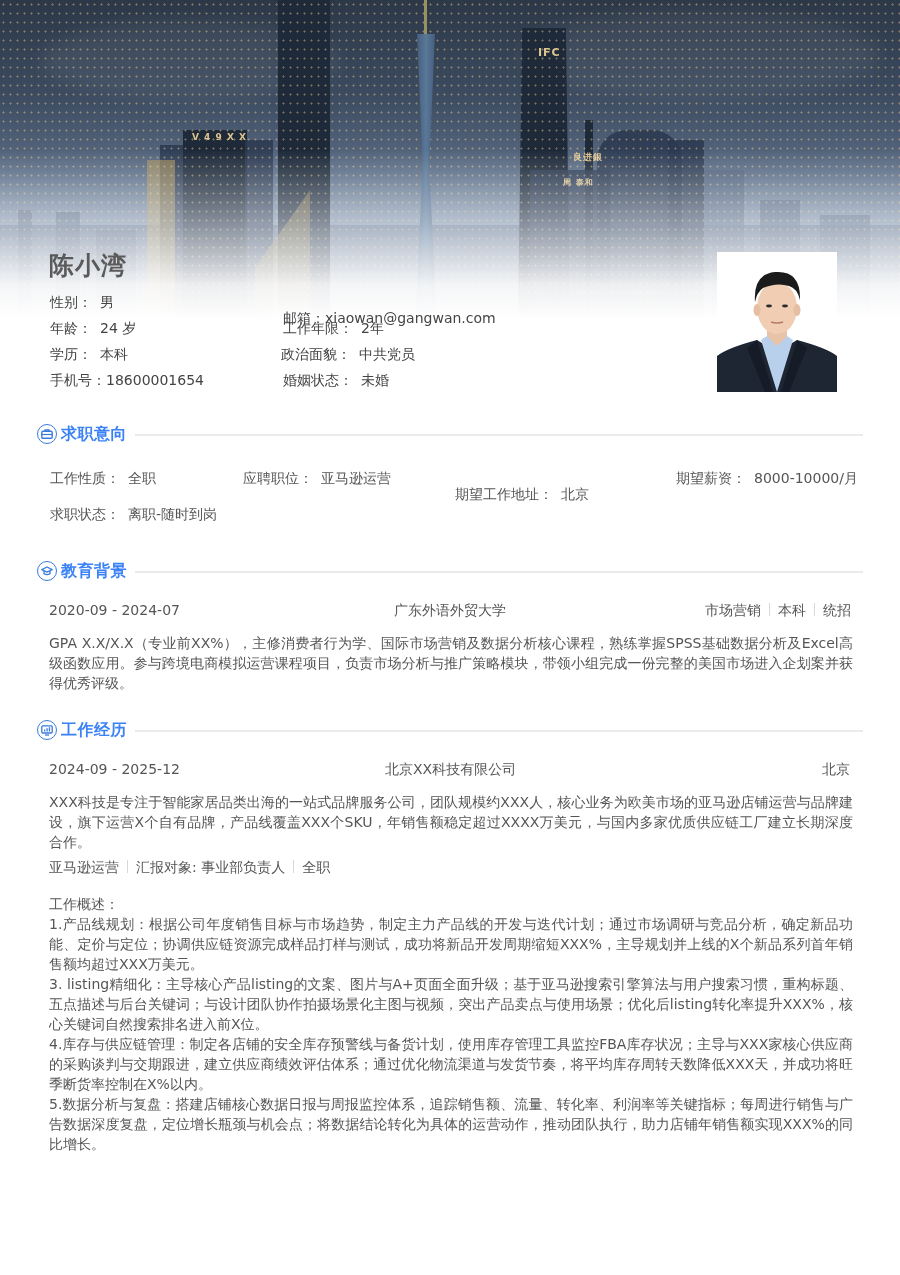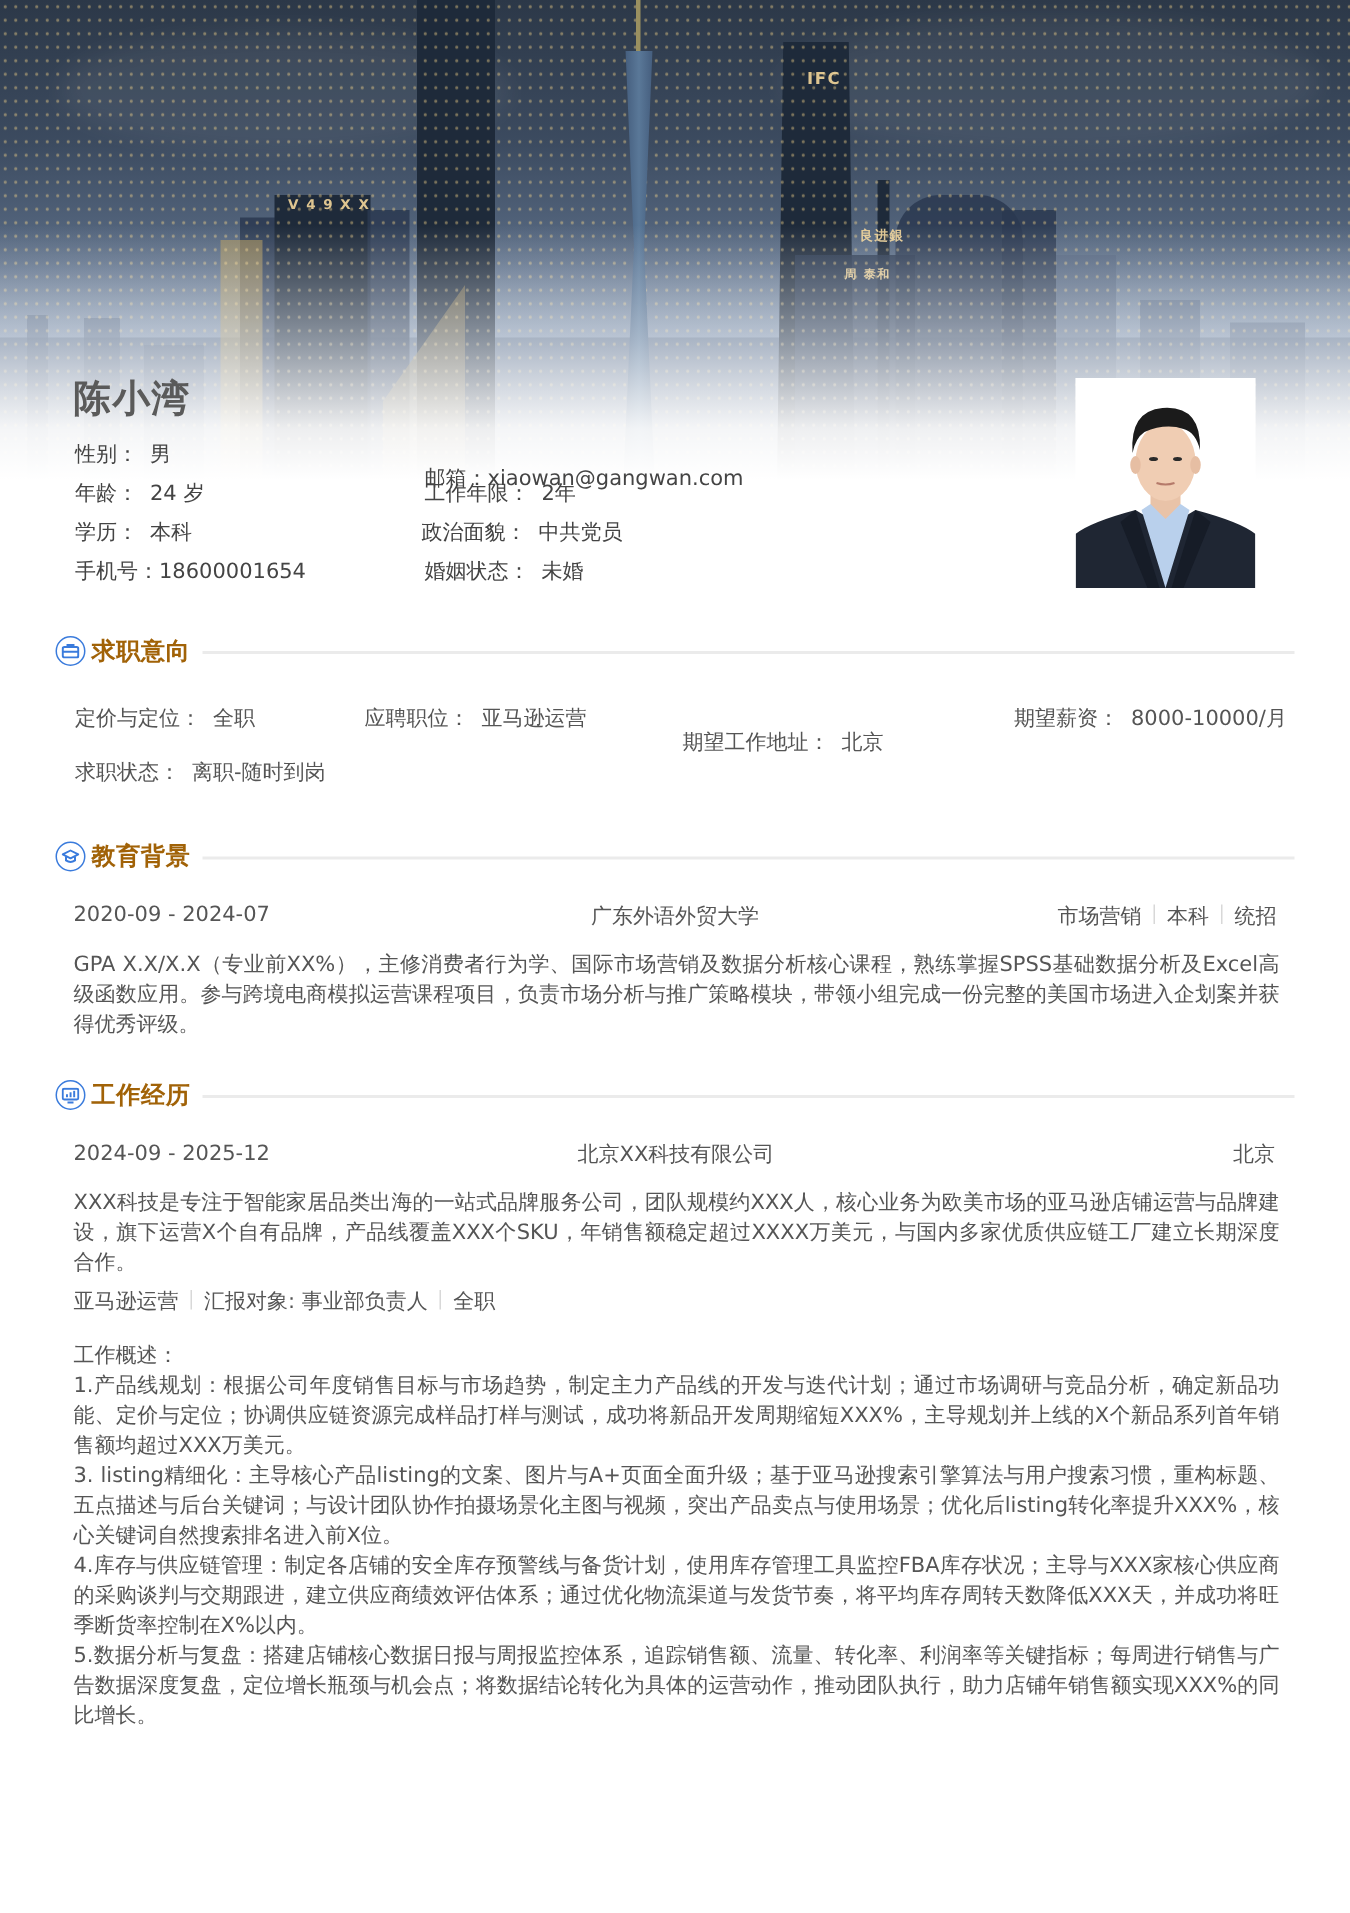--- a/index.html
+++ b/index.html
@@ -45,21 +45,21 @@
     position: absolute; left: 717px; top: 252px; width: 120px; height: 140px; background: #ffffff; overflow: hidden;
   }
 
   
   .section-head { position: absolute; left: 37px; width: 826px; height: 24px; }
   .section-head .icon {
     position: absolute; left: 0; top: 1px; width: 20px; height: 20px; border-radius: 50%;
     border: 1.6px solid #3a7bdc; display: flex; align-items: center; justify-content: center;
   }
   .section-head .title {
-    position: absolute; left: 24px; top: 0; font-size: 16px; font-weight: bold; color: #a16207; letter-spacing: 0.5px; line-height: 22px;
+    position: absolute; left: 24px; top: 0; font-size: 16px; font-weight: bold; color: #3b82f6; letter-spacing: 0.5px; line-height: 22px;
   }
   .section-head .rule {
     position: absolute; left: 98px; right: 0; top: 11px; height: 2px; background: #ebebeb;
   }
 
   .row { position: absolute; font-size: 14px; color: #555; white-space: nowrap; }
   .row .k { color: #555; }
   .row .v { margin-left: 8px; color: #555; }
 
   .para {
@@ -167,21 +167,21 @@
         <rect x="0.8" y="2.3" width="10.4" height="7" rx="1.2" fill="none" stroke="#3a7bdc" stroke-width="1.4"></rect>
         <path d="M4 2.3 V1 H8 V2.3" fill="none" stroke="#3a7bdc" stroke-width="1.3"></path>
         <line x1="1" y1="5.5" x2="11" y2="5.5" stroke="#3a7bdc" stroke-width="1.2"></line>
       </svg>
   </span>
   <span class="title">求职意向</span>
   <span class="rule"></span>
 </div>
 
 <div class="row" style="left:50px;top:470px;">
-  <span class="k">定价与定位：</span><span class="v">全职</span>
+  <span class="k">工作性质：</span><span class="v">全职</span>
 </div>
 <div class="row" style="left:243px;top:470px;">
   <span class="k">应聘职位：</span><span class="v">亚马逊运营</span>
 </div>
 <div class="row" style="left:455px;top:470px;margin-top:16px;">
   <span class="k">期望工作地址：</span><span class="v">北京</span>
 </div>
 <div class="row" style="left:676px;top:470px;">
   <span class="k">期望薪资：</span><span class="v">8000-10000/月</span>
 </div>

